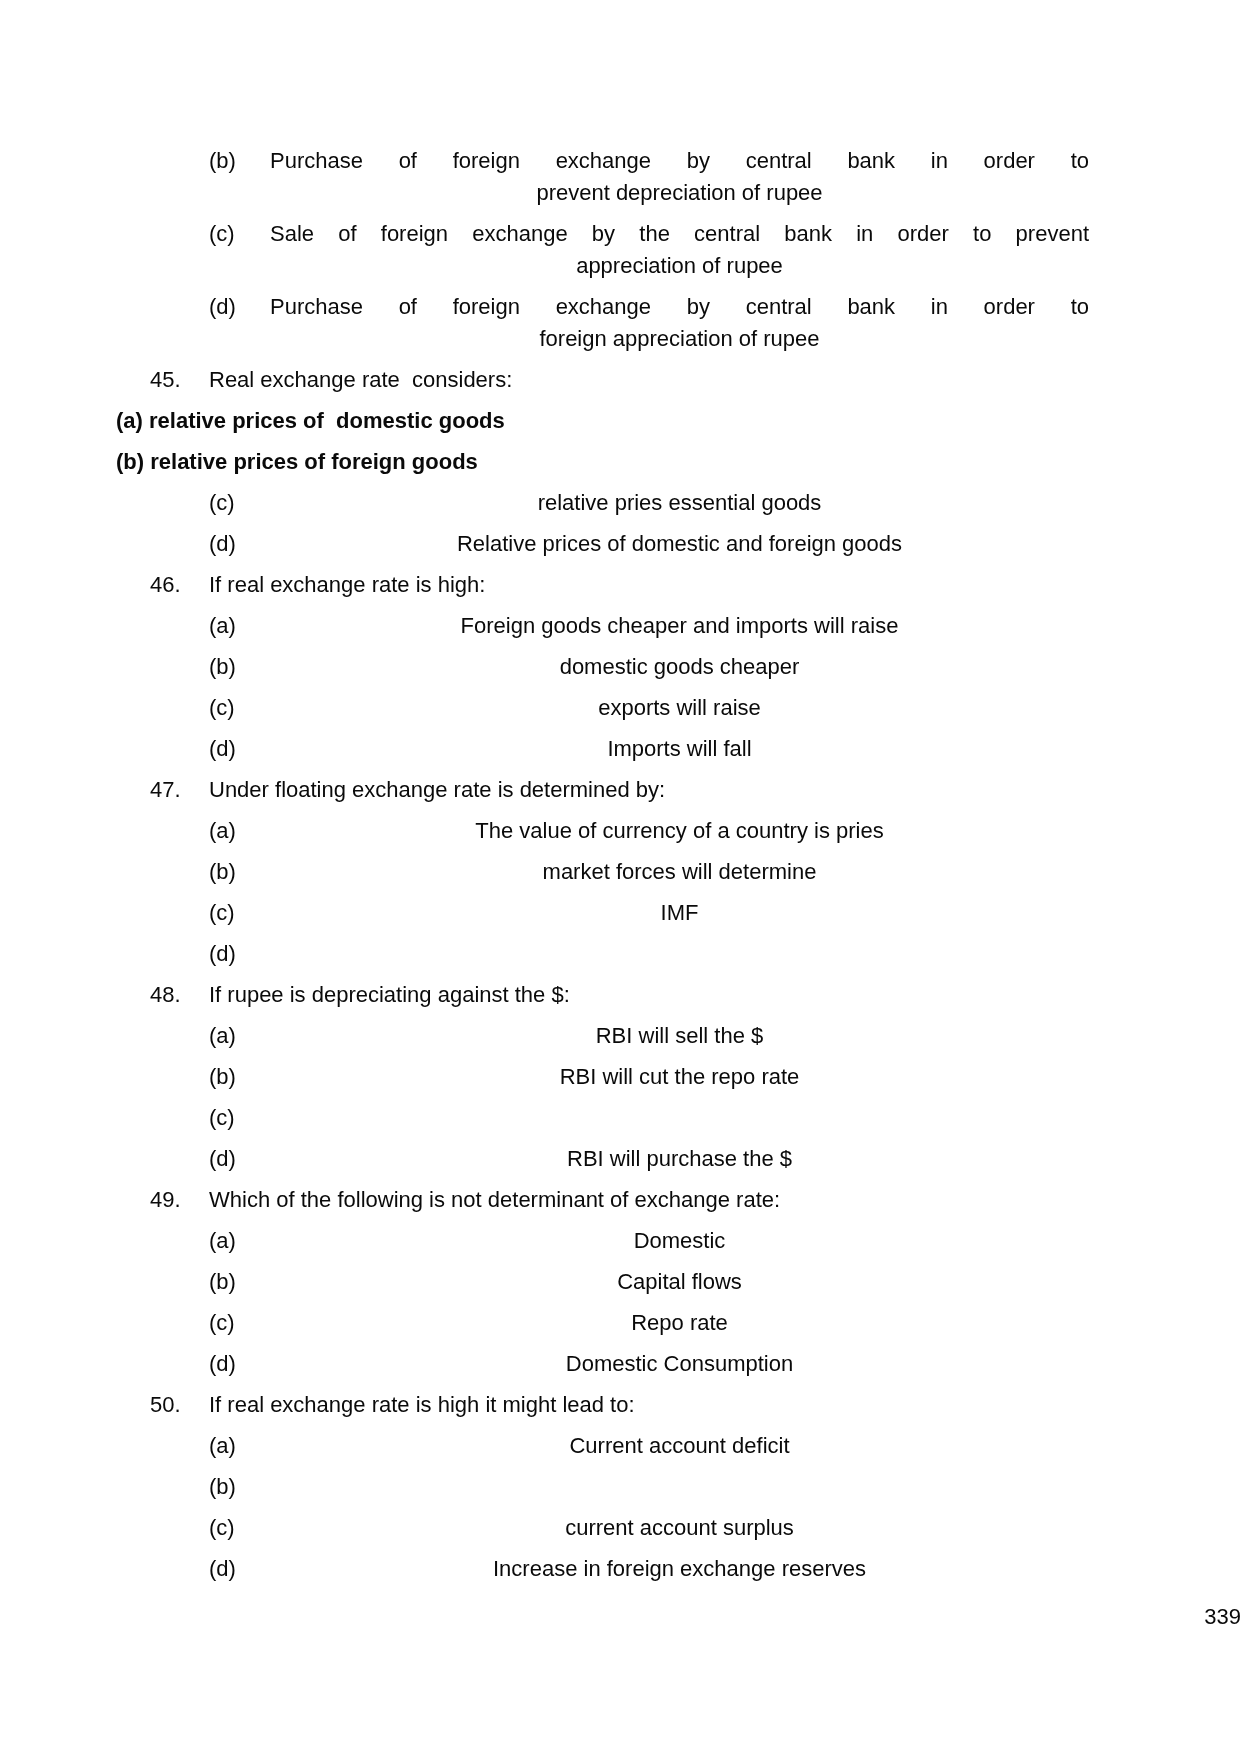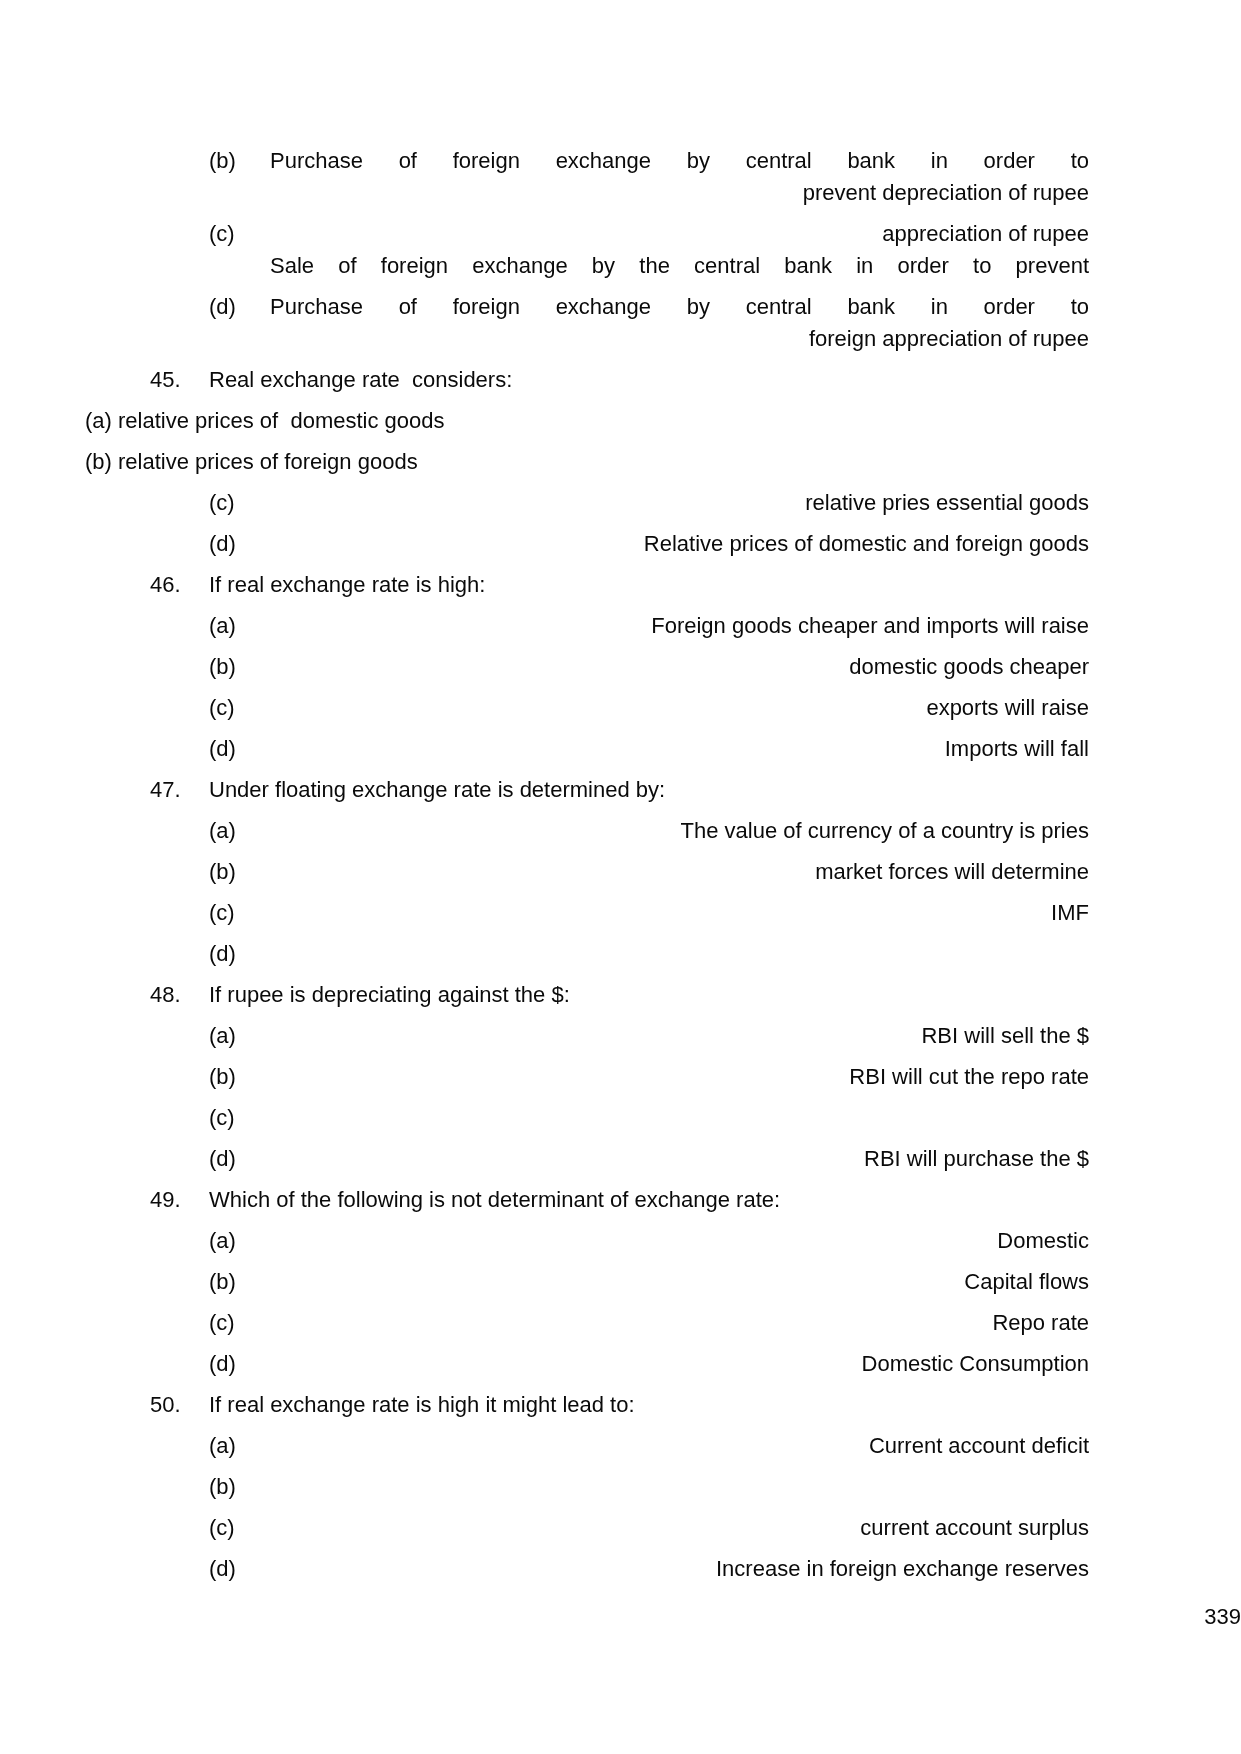--- a/index.html
+++ b/index.html
@@ -51,33 +51,34 @@
   .opt-label {
     flex: 0 0 61px;
     width: 61px;
   }
   .opt-text {
     width: 819px;
     white-space: pre-wrap;
   }
   
   .opt-row-inline {
-    margin-left: 85px;
+    margin-left: 116px;
     margin-bottom: 9px;
     line-height: 32px;
     white-space: pre-wrap;
+    font-weight: bold;
   }
   
   .opt-line.justified {
     text-align: justify;
     text-align-last: justify;
     text-justify: inter-word;
   }
   .opt-line.plain {
-    text-align: right;
+    text-align: center;
   }
   .page-number {
     position: absolute;
     top: 1601px;
     left: 0;
     width: 100%;
     text-align: right;
     line-height: 32px;
   }
 </style>
@@ -85,21 +86,21 @@
 <body>
 
 <main class="page">
   <div id="content">
       <div class="opt-row">
         <div class="opt-label">(b)</div>
         <div class="opt-text"><div class="opt-line justified">Purchase of foreign exchange by central bank in order to</div><div class="opt-line plain">prevent depreciation of rupee</div></div>
       </div>
       <div class="opt-row">
         <div class="opt-label">(c)</div>
-        <div class="opt-text"><div class="opt-line plain">appreciation of rupee</div><div class="opt-line justified">Sale of foreign exchange by the central bank in order to prevent</div></div>
+        <div class="opt-text"><div class="opt-line justified">Sale of foreign exchange by the central bank in order to prevent</div><div class="opt-line plain">appreciation of rupee</div></div>
       </div>
       <div class="opt-row">
         <div class="opt-label">(d)</div>
         <div class="opt-text"><div class="opt-line justified">Purchase of foreign exchange by central bank in order to</div><div class="opt-line plain">foreign appreciation of rupee</div></div>
       </div>
       <div class="q-row">
         <div class="q-num">45.</div>
         <div class="q-stem">Real exchange rate  considers:</div>
       </div>
       <div class="opt-row-inline"><span>(a)</span> <span>relative prices of  domestic goods</span></div>

